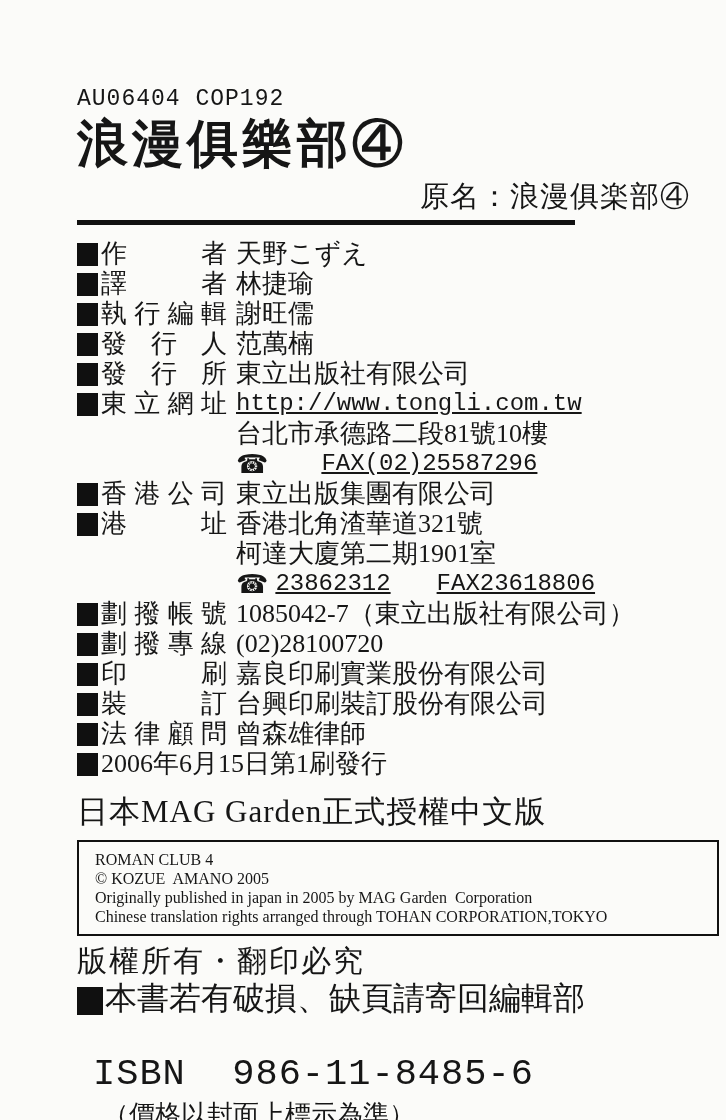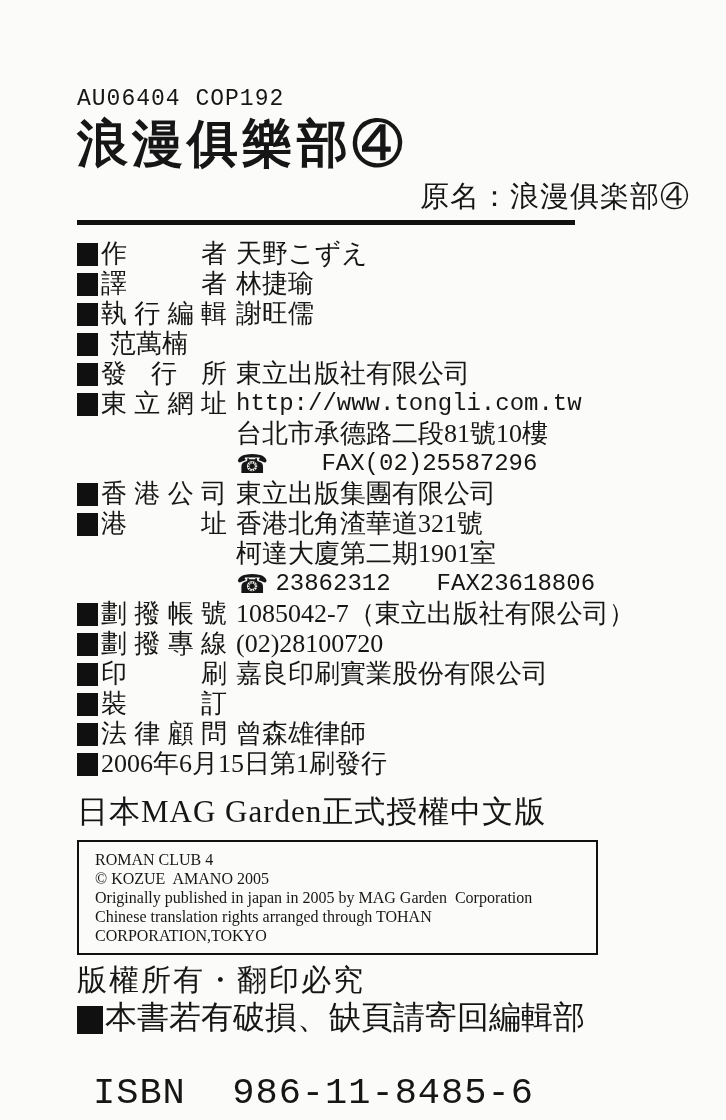--- a/index.html
+++ b/index.html
@@ -38,34 +38,35 @@
   }
   .clabel {
     flex: none; width: 126px;
     text-align: justify; text-align-last: justify;
   }
   .cvalue { margin-left: 9px; }
   .cont { padding-left: 159px; align-items: center; }
   .mono {
     font-family: "Liberation Mono", "DejaVu Sans Mono", monospace;
     font-size: 24px;
+    text-decoration: underline;
   }
   .phone-icon {
     font-family: "DejaVu Sans", sans-serif;
     font-size: 26px; margin-right: 7px;
   }
   .fax { margin-left: 46px; }
 
   .license-line {
     margin-top: 14px; font-size: 31px; letter-spacing: 1px; line-height: 38px;
   }
 
   .copy-box {
     box-sizing: border-box;
-    margin-top: 9px; width: 521px;
+    margin-top: 9px; width: 642px;
     border: 2px solid #111;
     padding: 8px 10px 8px 16px;
     font-size: 16px; line-height: 19px;
   }
   .copy-box div { white-space: pre-wrap; }
 
   .rights-line { margin-top: 8px; font-size: 30px; letter-spacing: 2px; line-height: 34px; }
   .damage-line { margin-top: 2px; font-size: 32px; line-height: 36px; display: flex; align-items: center; }
   .bullet-lg { flex: none; width: 26px; height: 28px; background: #101010; margin: 5px 2px 0 0; }
   .isbn-line { margin-top: 4px; line-height: 36px; white-space: pre-wrap; }
@@ -97,20 +98,21 @@
     </div>
 
     <div class="crow">
       <span class="bullet"></span>
       <span class="clabel">執行編輯</span>
       <span class="cvalue">謝旺儒</span>
     </div>
 
     <div class="crow">
       <span class="bullet"></span>
+      <span class="clabel">發行人</span>
       <span class="cvalue">范萬楠</span>
     </div>
 
     <div class="crow">
       <span class="bullet"></span>
       <span class="clabel">發行所</span>
       <span class="cvalue">東立出版社有限公司</span>
     </div>
 
     <div class="crow">
@@ -164,20 +166,21 @@
 
     <div class="crow">
       <span class="bullet"></span>
       <span class="clabel">印刷</span>
       <span class="cvalue">嘉良印刷實業股份有限公司</span>
     </div>
 
     <div class="crow">
       <span class="bullet"></span>
       <span class="clabel">裝訂</span>
+      <span class="cvalue">台興印刷裝訂股份有限公司</span>
     </div>
 
     <div class="crow">
       <span class="bullet"></span>
       <span class="clabel">法律顧問</span>
       <span class="cvalue">曾森雄律師</span>
     </div>
 
     <div class="crow">
       <span class="bullet"></span>

